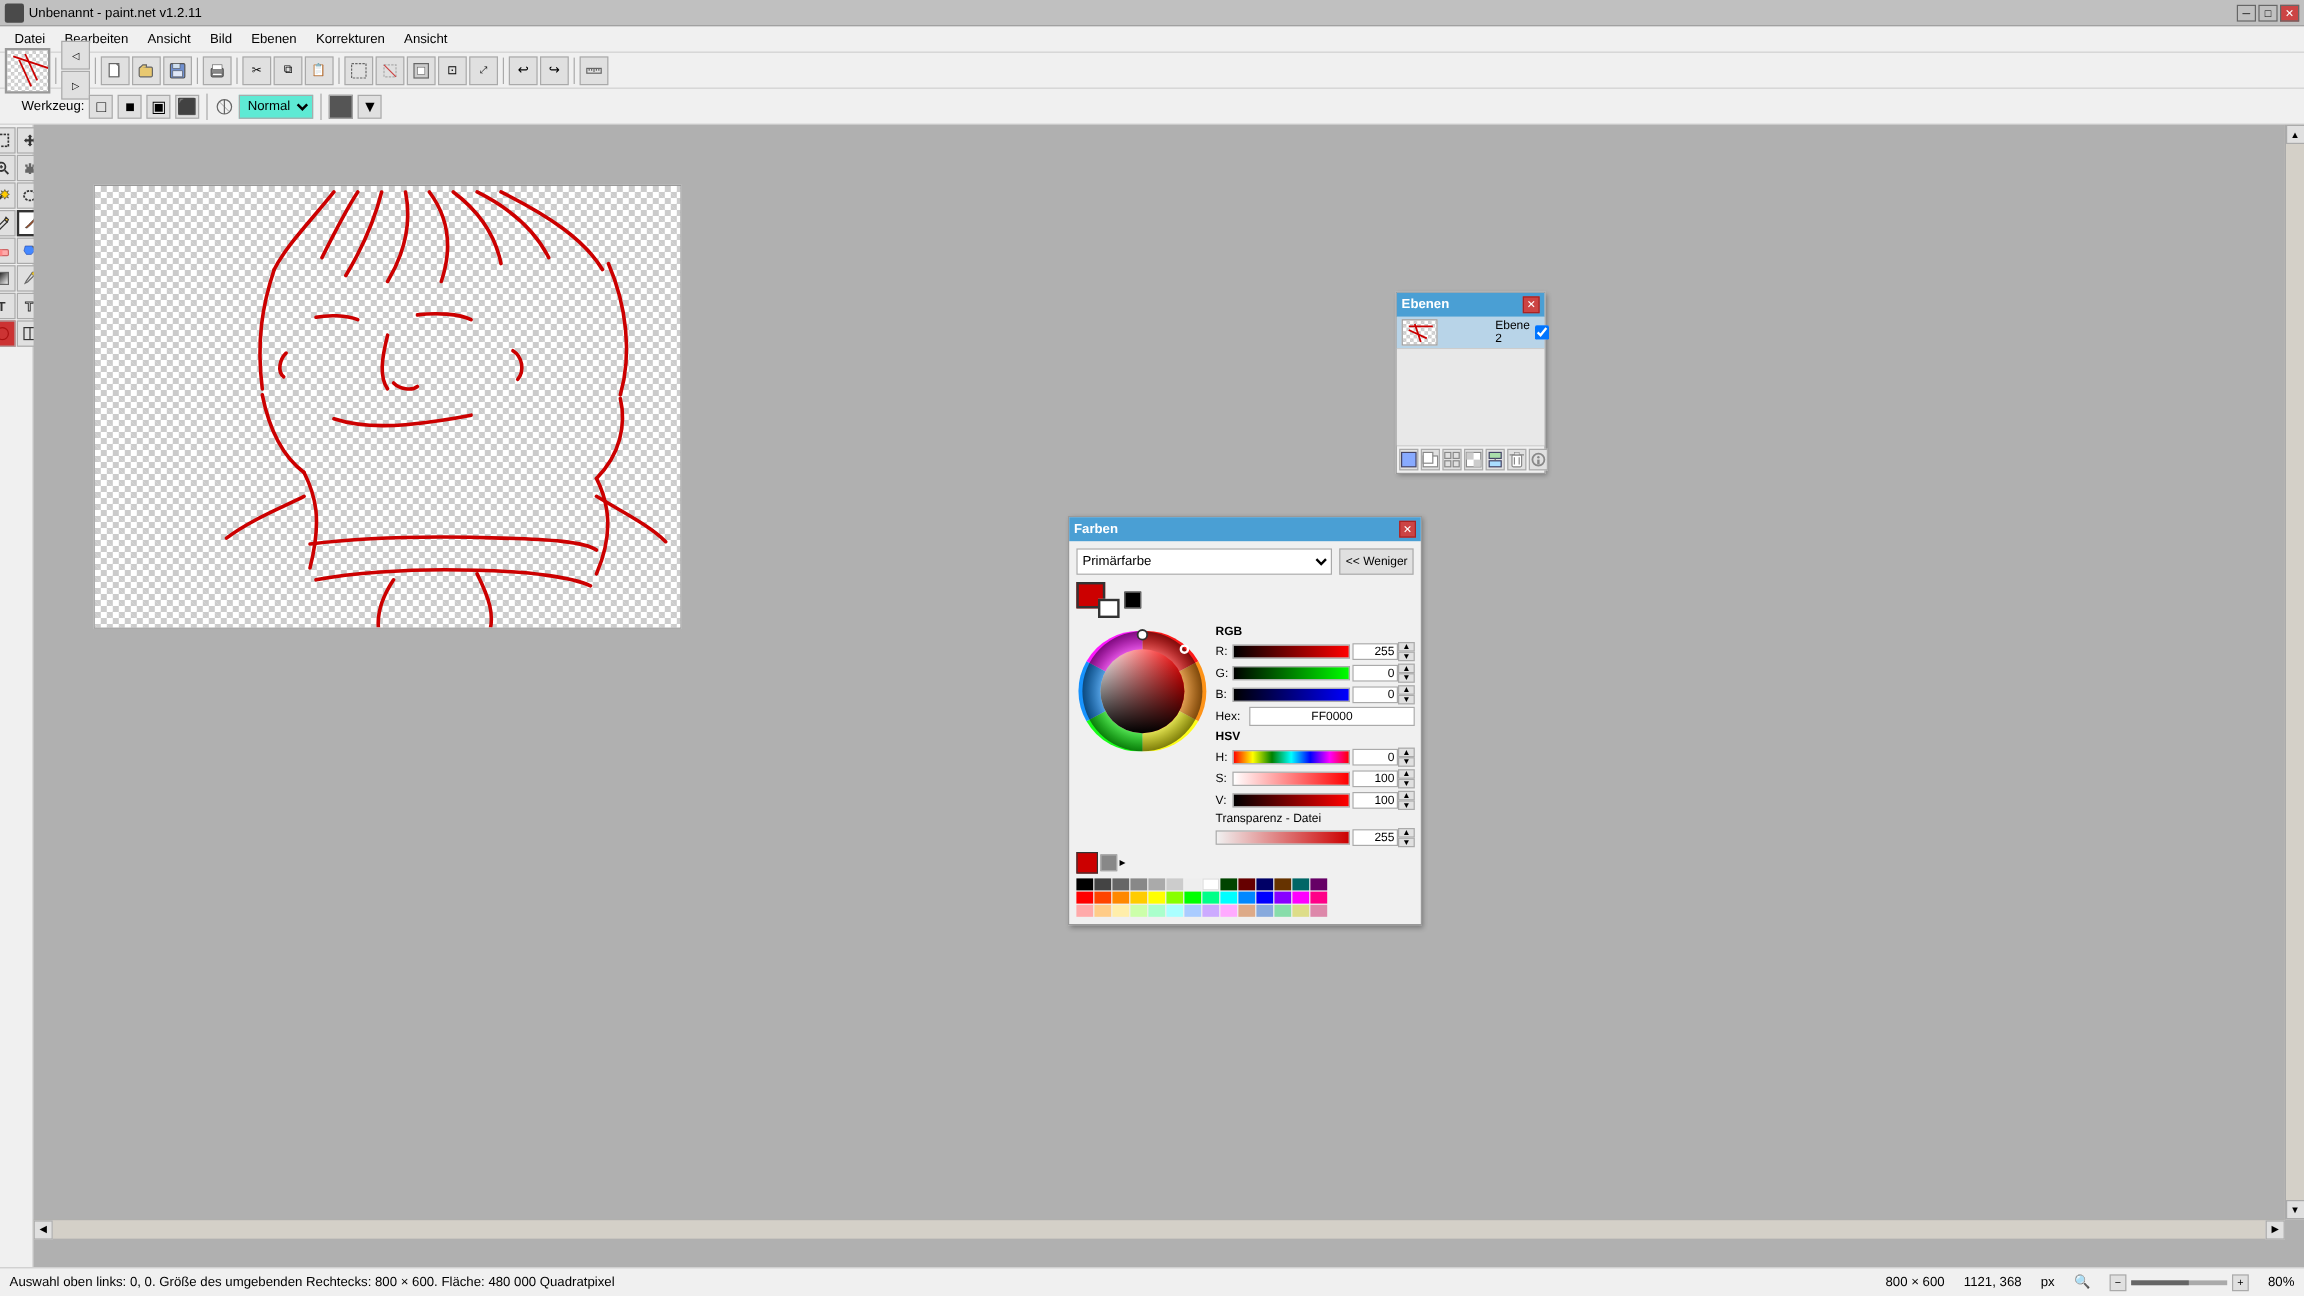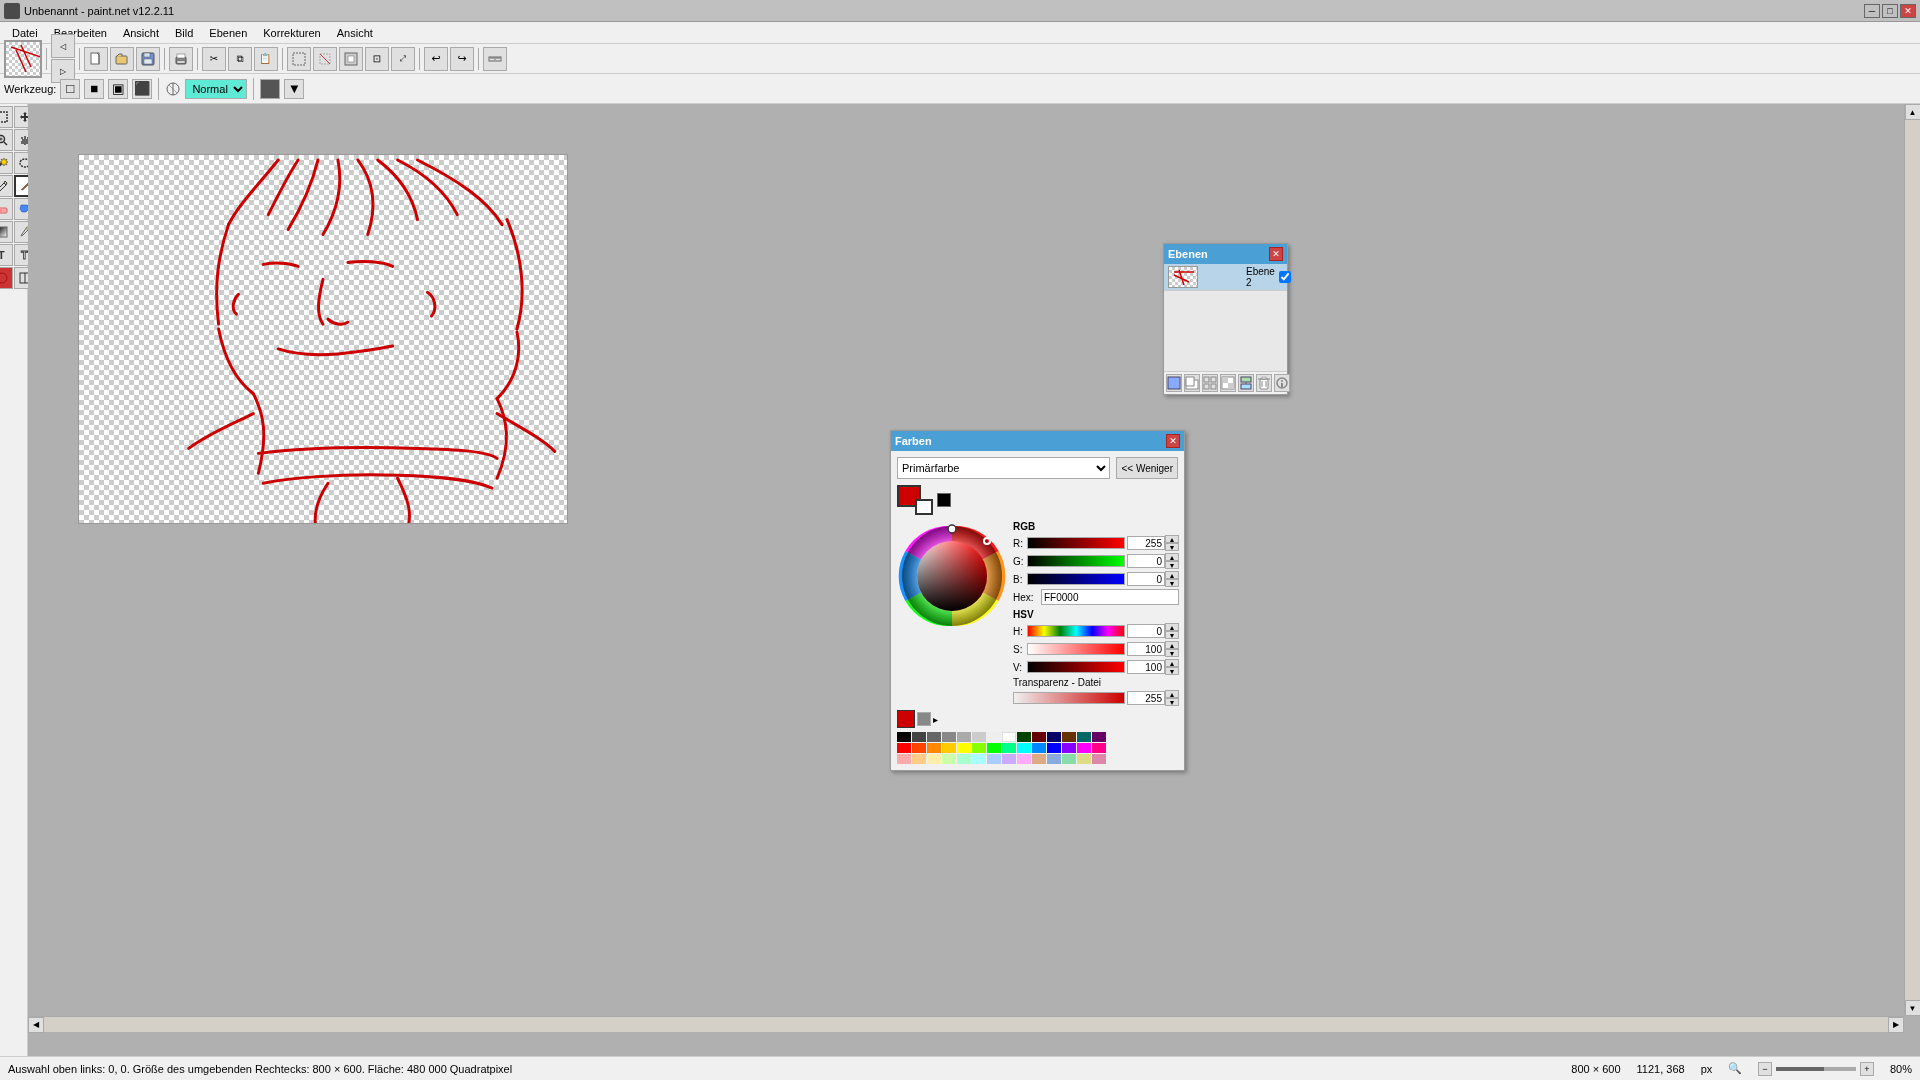--- a/index.html
+++ b/index.html
@@ -16,21 +16,21 @@
     .menu-bar { background: #f0f0f0; height: 22px; display: flex; align-items: center; padding: 0 4px; border-bottom: 1px solid #ccc; }
     .menu-item { padding: 2px 8px; cursor: pointer; font-size: 11px; }
     
     
     .toolbar { background: #f0f0f0; height: 30px; display: flex; align-items: center; padding: 2px 4px; border-bottom: 1px solid #ccc; gap: 2px; }
     .tb-btn { width: 24px; height: 24px; background: #e0e0e0; border: 1px solid #aaa; display: flex; align-items: center; justify-content: center; cursor: pointer; font-size: 10px; }
     .tb-separator { width: 1px; height: 22px; background: #aaa; margin: 0 2px; }
     .tb-btn svg { width: 14px; height: 14px; }
     
     
-    .tools-bar { background: #f0f0f0; height: 30px; display: flex; align-items: center; padding: 2px 4px; border-bottom: 1px solid #ccc; gap: 4px; }
+    .tools-bar { background: #f0f0f0; height: 30px; display: flex; align-items: center; padding: 2px 18px; border-bottom: 1px solid #ccc; gap: 4px; }
     .tool-label { font-size: 11px; }
     .tool-size-btn { width: 20px; height: 20px; border: 1px solid #aaa; background: #e0e0e0; display: flex; align-items: center; justify-content: center; cursor: pointer; }
     .blend-mode-select { height: 20px; font-size: 11px; border: 1px solid #aaa; background: #5eead4; padding: 0 2px; }
     .tool-btn { width: 22px; height: 22px; background: #e0e0e0; border: 1px solid #aaa; display: flex; align-items: center; justify-content: center; cursor: pointer; font-size: 9px; }
     .tool-btn.active { border: 2px solid #333; background: #fff; }
     .canvas-checkerboard { 
       width: 490px; height: 370px; 
       background-image: 
         linear-gradient(45deg, #ccc 25%, transparent 25%), 
         linear-gradient(-45deg, #ccc 25%, transparent 25%), 
@@ -61,21 +61,21 @@
     .less-btn { height: 22px; font-size: 10px; border: 1px solid #aaa; background: #e0e0e0; cursor: pointer; padding: 0 4px; white-space: nowrap; }
     .rgb-row { display: flex; align-items: center; gap: 2px; margin-bottom: 2px; }
     .rgb-letter { width: 12px; font-size: 10px; }
     .rgb-bar { height: 12px; flex: 1; border: 1px solid #aaa; position: relative; }
     .rgb-r-bar { background: linear-gradient(to right, #000, #ff0000); }
     .rgb-g-bar { background: linear-gradient(to right, #000, #00ff00); }
     .rgb-b-bar { background: linear-gradient(to right, #000, #0000ff); }
     .rgb-input { width: 38px; height: 14px; border: 1px solid #aaa; font-size: 10px; text-align: right; padding-right: 2px; }
     .hex-row { display: flex; align-items: center; gap: 4px; margin-bottom: 4px; }
     .hex-label { font-size: 10px; width: 24px; }
-    .hex-input { flex: 1; height: 16px; border: 1px solid #aaa; font-size: 10px; padding: 0 2px; }
+    .hex-input { flex: 1; height: 16px; border: 1px solid #aaa; font-size: 10px; padding: 0 2px; text-align: center; }
     .hsv-row { display: flex; align-items: center; gap: 2px; margin-bottom: 2px; }
     .hsv-letter { width: 12px; font-size: 10px; }
     .hsv-bar { height: 12px; flex: 1; border: 1px solid #aaa; }
     .hsv-h-bar { background: linear-gradient(to right, red, yellow, green, cyan, blue, magenta, red); }
     .hsv-s-bar { background: linear-gradient(to right, white, red); }
     .hsv-v-bar { background: linear-gradient(to right, black, red); }
     .hsv-input { width: 38px; height: 14px; border: 1px solid #aaa; font-size: 10px; text-align: right; padding-right: 2px; }
     .alpha-row { display: flex; align-items: center; gap: 2px; }
     .alpha-bar { height: 12px; flex: 1; border: 1px solid #aaa; background: linear-gradient(to right, transparent, red); }
     .alpha-input { width: 38px; height: 14px; border: 1px solid #aaa; font-size: 10px; text-align: right; padding-right: 2px; }
@@ -112,21 +112,21 @@
 
     .spin-btn { display: flex; flex-direction: column; }
     .spin-up, .spin-down { width: 14px; height: 8px; background: #e0e0e0; border: 1px solid #aaa; display: flex; align-items: center; justify-content: center; font-size: 7px; cursor: pointer; }
   </style>
 </head>
 <body>
 
 <div class="title-bar">
   <div class="title-bar-left">
     <div class="title-bar-icon"></div>
-    <span>Unbenannt - paint.net v12.2.11</span>
+    <span>Unbenannt - paint.net v1.2.11</span>
   </div>
   <div class="title-bar-controls">
     <button class="title-btn">─</button>
     <button class="title-btn">□</button>
     <button class="title-btn" style="background:#cc4444;color:white;">✕</button>
   </div>
 </div>
 
 <div class="menu-bar">
   <span class="menu-item">Datei</span>

